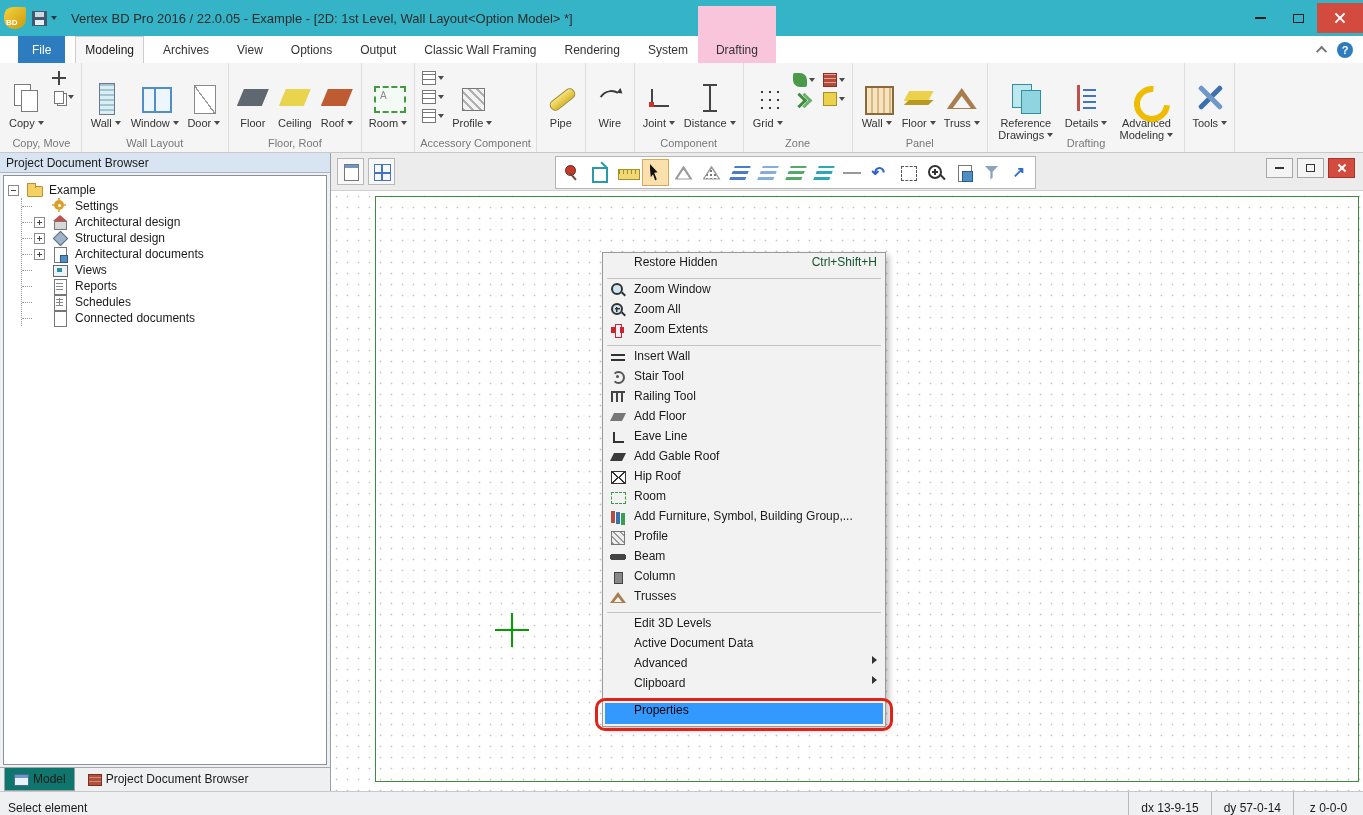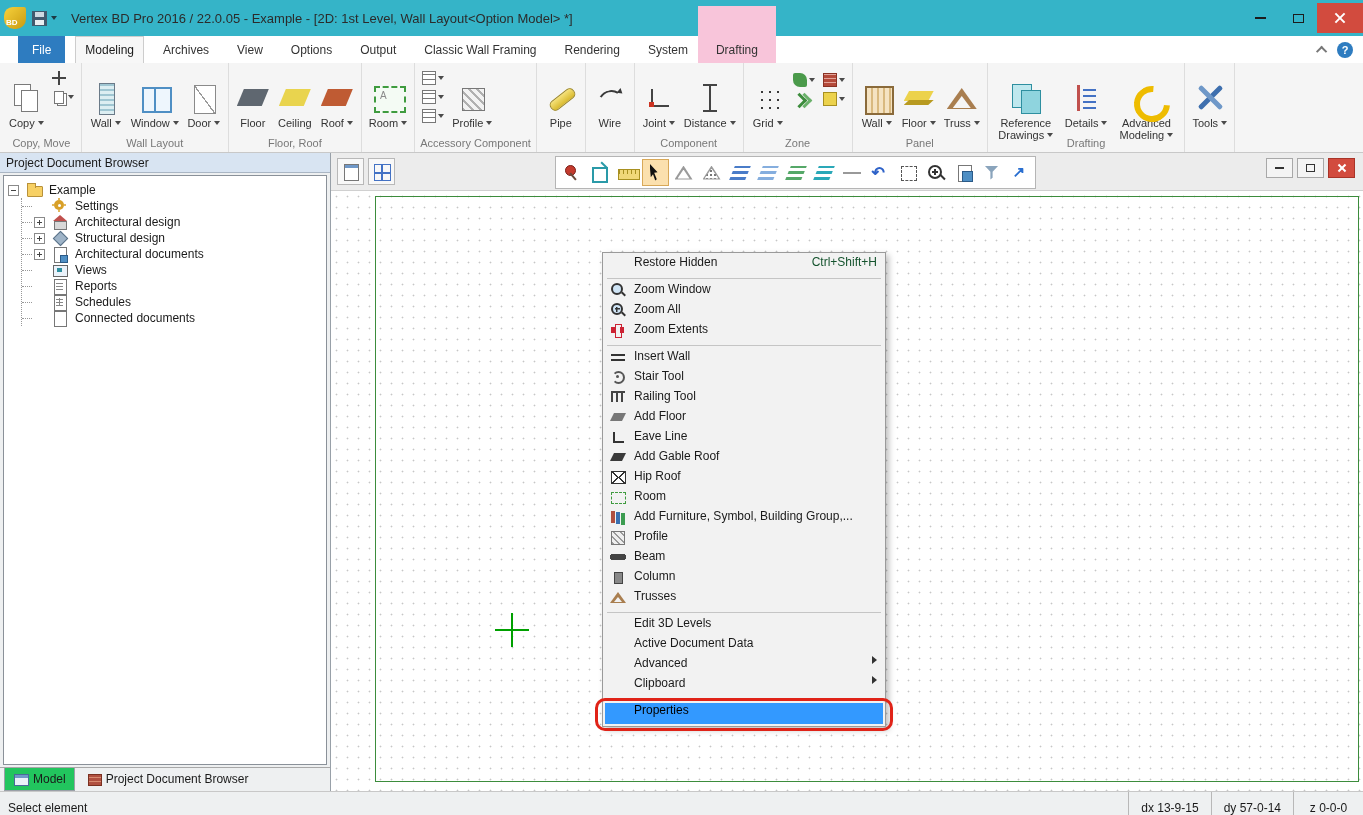--- a/index.html
+++ b/index.html
@@ -122,21 +122,21 @@
 .ti-arch::after{left:1px;top:1px;width:0;height:0;border-left:7px solid transparent;border-right:7px solid transparent;border-bottom:6px solid #c0504d}
 .ti-struct::before{left:3px;top:3px;width:9px;height:9px;background:#9fb4c8;border:1px solid #5a7288;transform:rotate(45deg)}
 .doc::before{left:2px;top:1px;width:11px;height:14px;background:#fff;border:1px solid #777}
 .doc.lines::after{left:4px;top:4px;width:7px;height:8px;background:repeating-linear-gradient(0deg,#888 0 1px,transparent 1px 3px)}
 .ti-archdoc::after{left:8px;top:9px;width:6px;height:6px;background:#4f8fc4;border:1px solid #2a5a88}
 .ti-views::before{left:1px;top:3px;width:13px;height:10px;border:1px solid #666;background:#eaf2fa}
 .ti-views::after{left:5px;top:6px;width:5px;height:4px;background:#2e8fa0}
 .ti-energy::after{left:4px;top:7px;width:7px;height:6px;background:linear-gradient(90deg,#3c9c50 0 2px,transparent 2px 3px,#3c9c50 3px 5px,transparent 5px 6px,#3c9c50 6px 7px),linear-gradient(#fff,#fff)}
 .ti-sched::after{left:4px;top:4px;width:7px;height:8px;background:linear-gradient(0deg,#888 0 1px,transparent 1px 3px,#888 3px 4px,transparent 4px 6px,#888 6px 7px,transparent 7px),linear-gradient(90deg,transparent 0 3px,#888 3px 4px,transparent 4px)}
 .ltabs{height:24px;background:#eef0f1;border-top:1px solid #a8a8a8;display:flex;align-items:stretch;padding-left:4px}
-.ltab{display:flex;align-items:center;gap:4px;padding:0 8px;border:1px solid #9aa0a8;border-top:none;background:#22c55e;margin-right:2px;color:#1a1a1a;cursor:default}
+.ltab{display:flex;align-items:center;gap:4px;padding:0 8px;border:1px solid #9aa0a8;border-top:none;background:#0f766e;margin-right:2px;color:#1a1a1a;cursor:default}
 .ltab.flat{background:#eef0f1;border-color:transparent}
 .ti-model::before{left:1px;top:3px;width:13px;height:10px;border:1px solid #4a6a9a;background:linear-gradient(#6f98c8 0 3px,#eaf2fa 3px)}
 .ti-pdb::before{left:2px;top:3px;width:12px;height:10px;background:repeating-linear-gradient(0deg,#b05040 0 3px,#d88a70 3px 4px);border:1px solid #7a3020}
 
 
 .canvas{flex:1;display:flex;flex-direction:column;position:relative;background:#ececec}
 .ctl{height:38px;position:relative;border-bottom:1px solid #d0d0d0}
 .dtb{width:27px;height:27px;display:inline-flex;align-items:center;justify-content:center;border:1px solid transparent;cursor:default;position:relative}
 .dtb.frame{border-color:#b8b8b8;background:#f8f8f8}
 .dtb.active{background:#fbe0ae;border-color:#d8a858}

